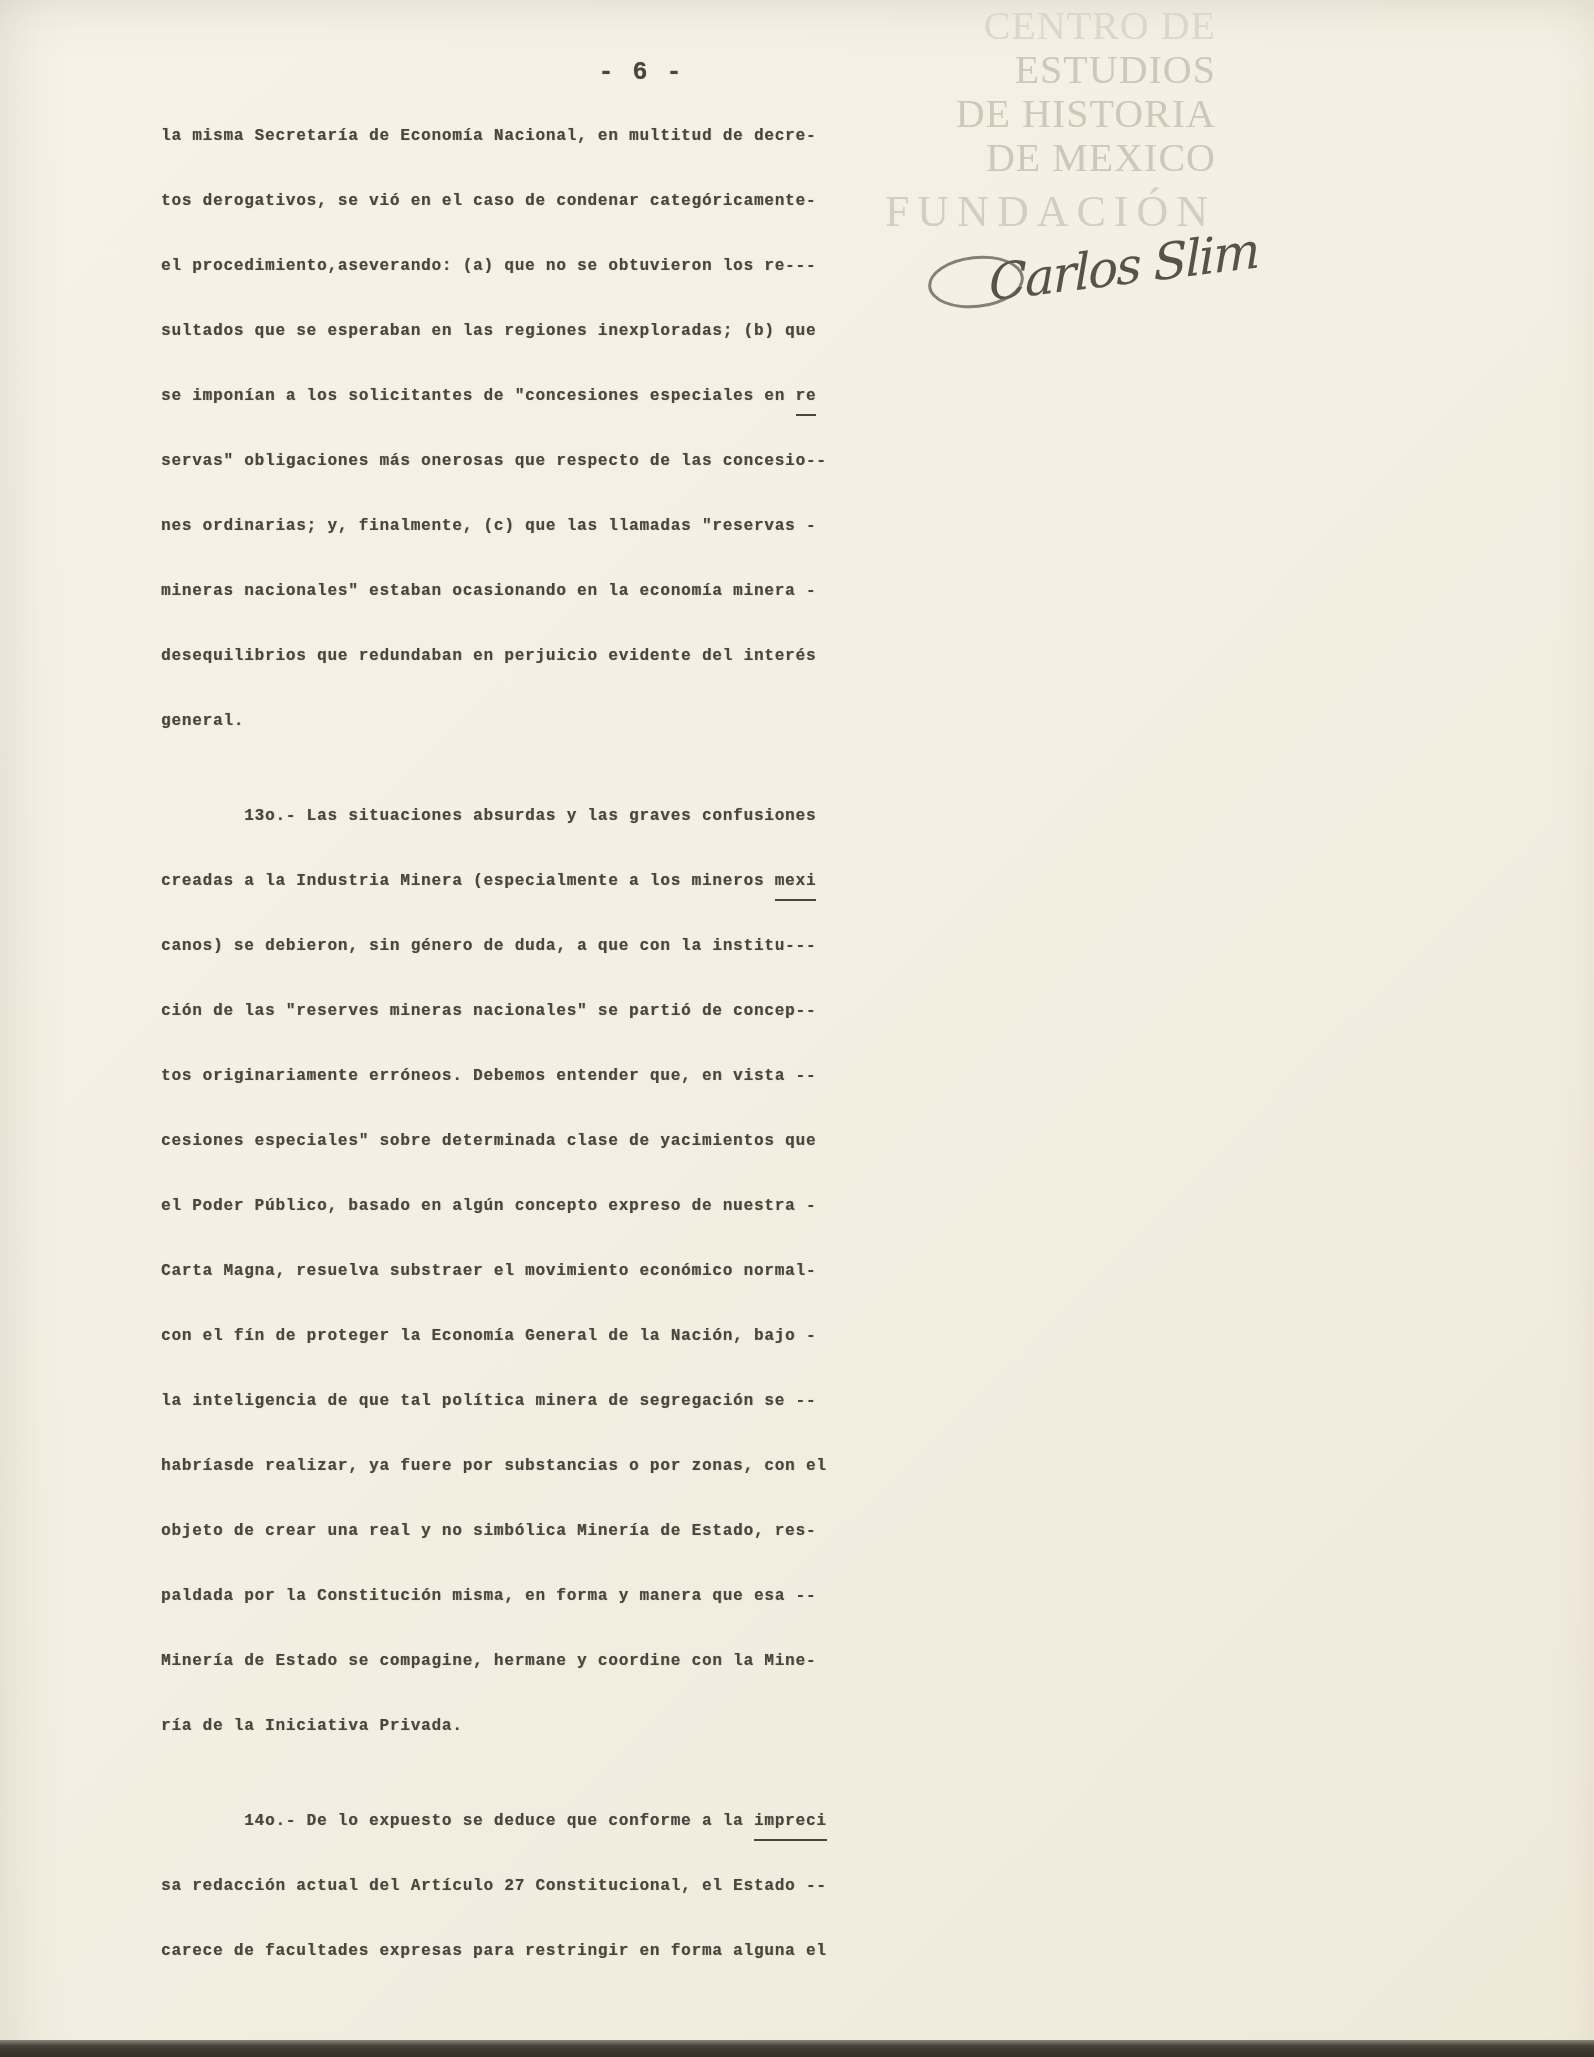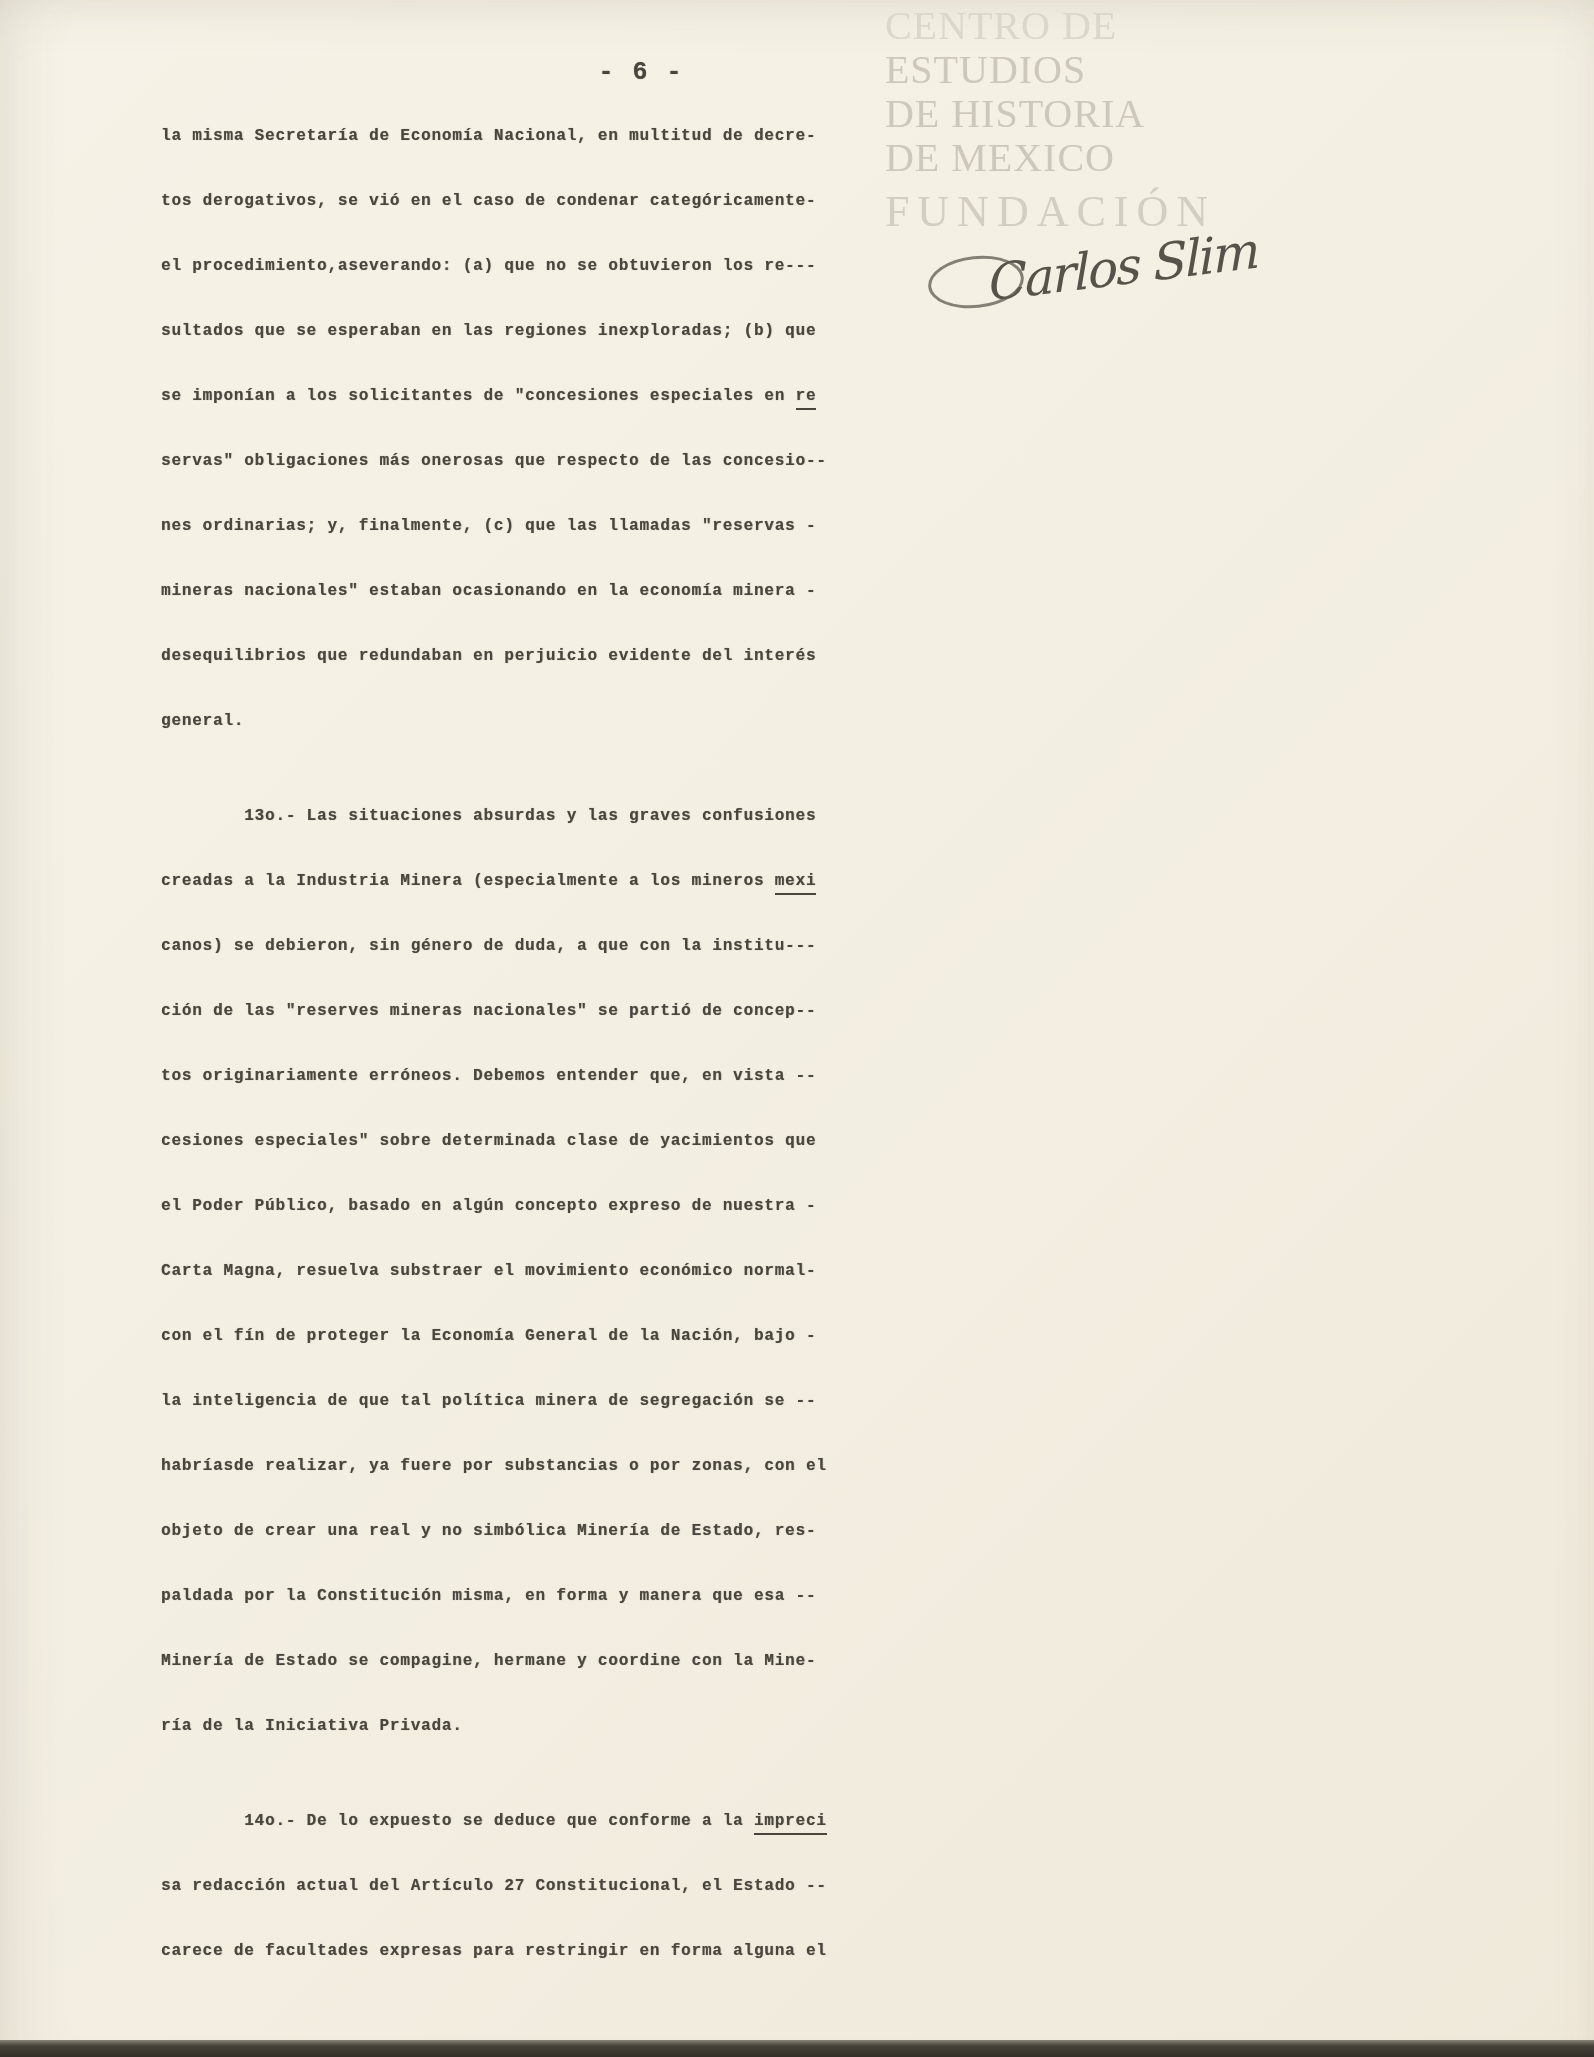--- a/index.html
+++ b/index.html
@@ -16,20 +16,21 @@
     background:linear-gradient(135deg,#f6f2e7 0%,var(--paper) 45%,#efe9da 100%);
     overflow:hidden;
     box-shadow:inset 45px 0 70px -45px rgba(90,80,60,0.14),
                inset 0 35px 60px -35px rgba(90,80,60,0.10),
                inset -25px 0 60px -35px rgba(90,80,60,0.08);
     font-family:"Liberation Mono","DejaVu Sans Mono",monospace;
   }
   
   .watermark{
     position:absolute;top:4px;right:378px;
+    text-align:right;
     font-family:"Liberation Serif","DejaVu Serif",serif;
     color:var(--watermark);
     font-size:40px;line-height:44px;
     letter-spacing:1px;
     user-select:none;
   }
   .wm-line{white-space:nowrap;}
   .wm-first{color:#dbd7cb;}
   .wm-last{margin-top:10px;letter-spacing:8px;font-size:44px;color:#d3cec1;}
   
@@ -66,21 +67,21 @@
   .line{
     white-space:pre;
     line-height:65px;height:65px;
     font-size:16px;font-weight:bold;
     letter-spacing:0.8px;
     color:var(--ink);
     text-shadow:0.4px 0.3px 0.8px rgba(62,58,50,0.55);
   }
   .line .u{
     border-bottom:2.5px solid currentColor;
-    padding-bottom:3px;
+    padding-bottom:9px;
   }
   
   .scan-edge{
     position:absolute;left:0;right:0;bottom:0;height:17px;
     background:linear-gradient(180deg,#8a8578 0%,#454138 35%,#332f28 100%);
   }
 </style>
 </head>
 <body>
 

